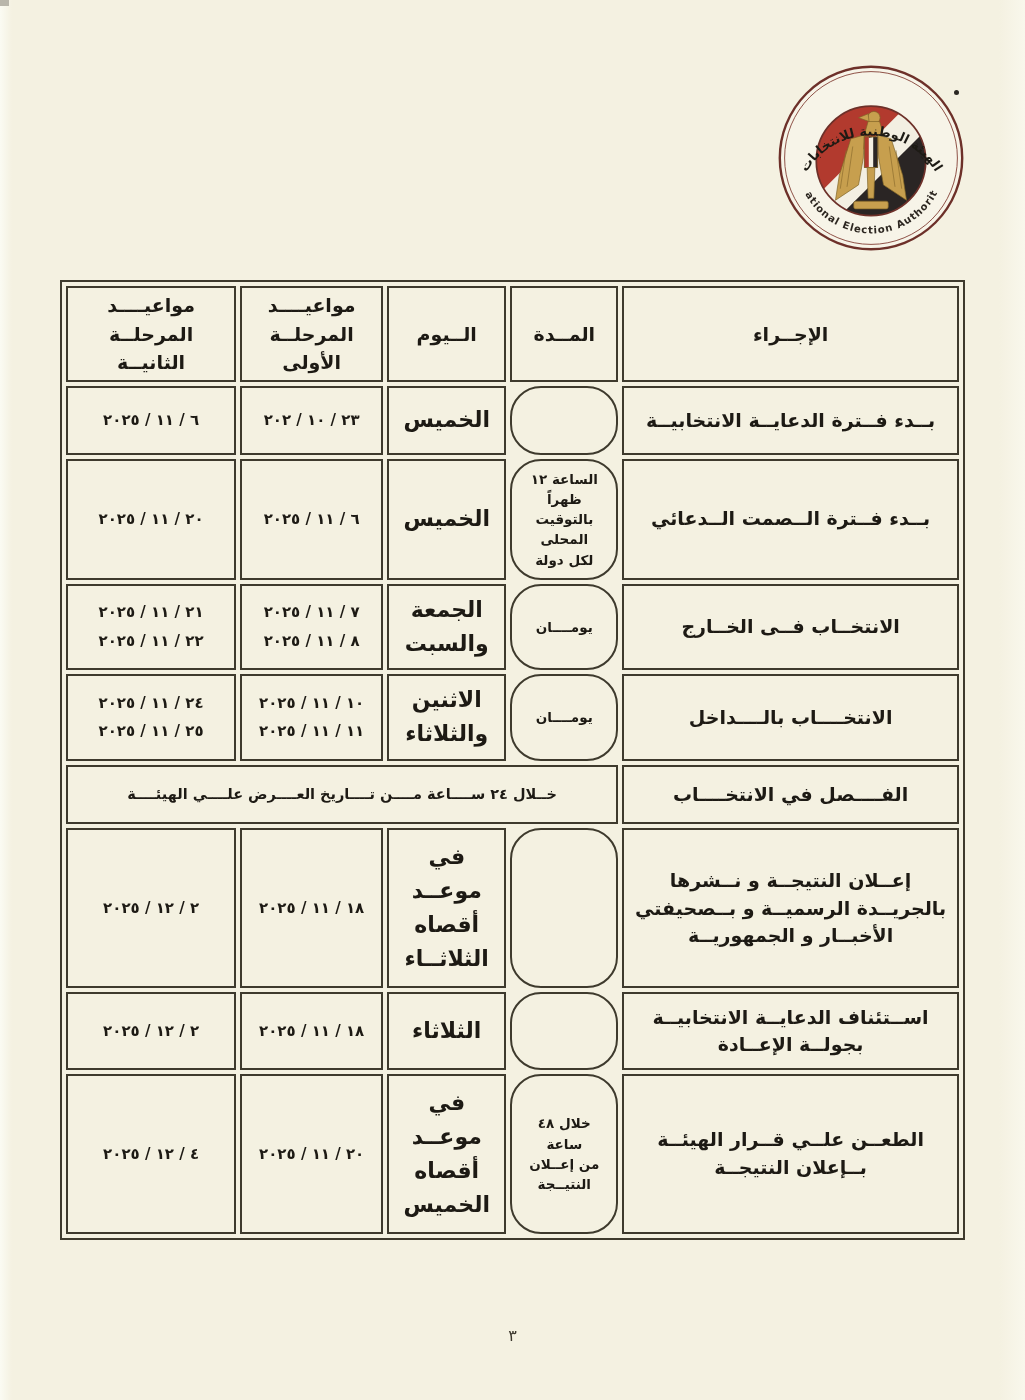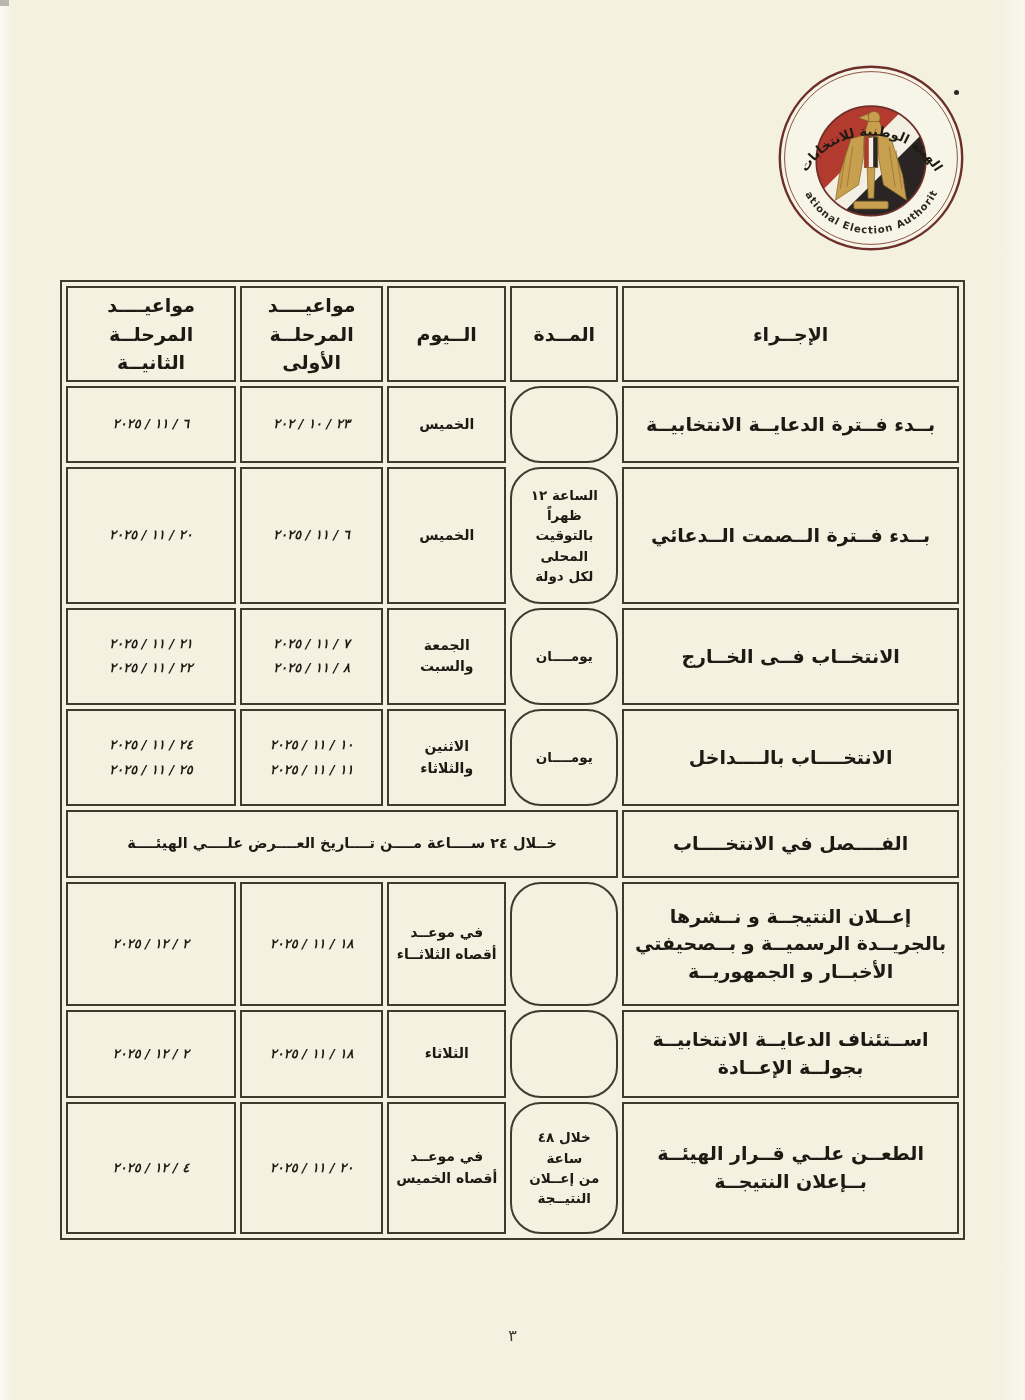--- a/index.html
+++ b/index.html
@@ -27,22 +27,22 @@
   }
   .schedule th,.schedule td{
     border:2px solid #3e3a2d;background:#f4f1e1;
     text-align:center;vertical-align:middle;
     font-weight:bold;white-space:pre-line;line-height:1.45;
     padding:2px 6px;overflow:hidden;
   }
   .schedule th{font-size:19px;line-height:1.5;}
   td.proc{font-size:19px;}
   td.dur{font-size:13.5px;line-height:1.5;border-radius:31px;}
-  td.day{font-size:14px;line-height:1.55;}
-  td.date{font-size:13px;line-height:1.9;letter-spacing:.5px;font-style:italic;}
+  td.day{font-size:22px;line-height:1.55;}
+  td.date{font-size:15px;line-height:1.9;letter-spacing:.5px;}
   td.details{font-size:14.5px;white-space:nowrap;}
   .page-number{
     position:absolute;left:0;right:0;top:1326px;text-align:center;
     font-size:16px;color:#3a362c;
   }
 </style>
 </head>
 <body>
 
 <div class="page">

